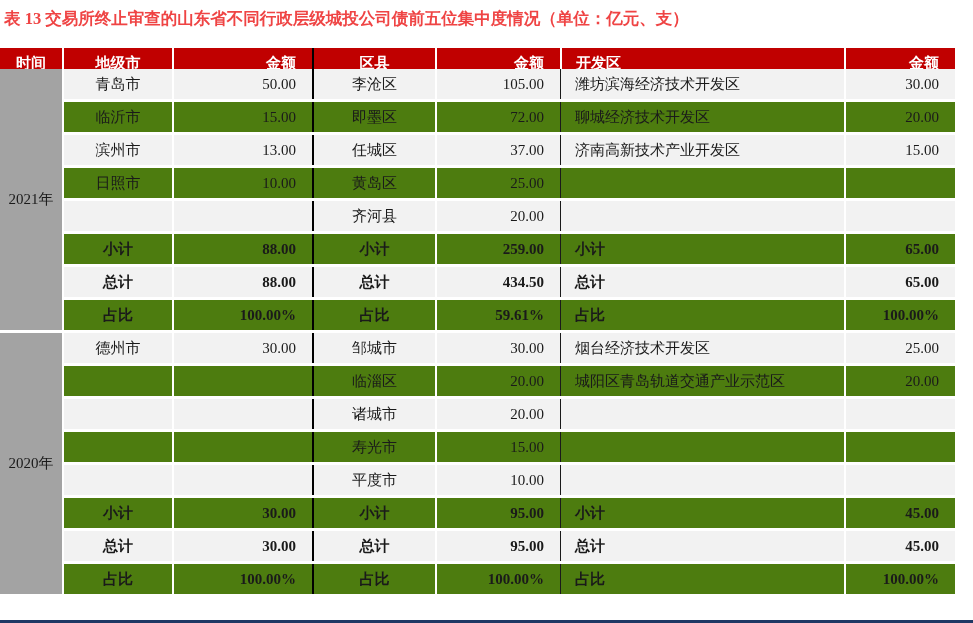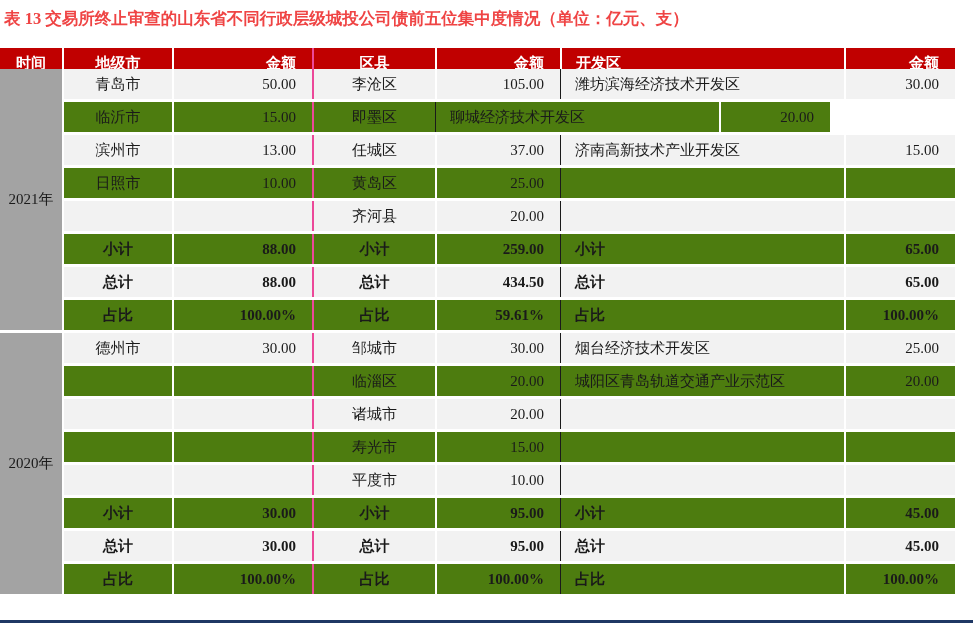--- a/index.html
+++ b/index.html
@@ -38,21 +38,21 @@
     display:flex;
     align-items:center;
     height:30px;
     font-size:15px;
     overflow:hidden;
     white-space:nowrap;
   }
   .c1 { width:62px; }
   .c2 { width:110px; border-left:2px solid #ffffff; }
   .c3 { width:140px; border-left:2px solid #ffffff; }
-  .c4 { width:123px; border-left:2px solid #ec4899; }
+  .c4 { width:123px; border-left:2px solid #000000; }
   .c5 { width:125px; border-left:2px solid #ffffff; }
   .c6 { width:284px; border-left:2px solid #ffffff; }
   .c7 { width:111px; border-left:2px solid #ffffff; }
   .rows .c6 { border-left:1px solid #1a1a1a; }
   .center { justify-content:center; }
   .num { justify-content:flex-end; padding-right:16px; }
   .left { justify-content:flex-start; padding-left:14px; }
   .section { display:flex; }
   .time-cell {
     width:62px;
@@ -104,20 +104,21 @@
               <div class="cell c3 num">50.00</div>
               <div class="cell c4 center">李沧区</div>
               <div class="cell c5 num">105.00</div>
               <div class="cell c6 left">潍坊滨海经济技术开发区</div>
               <div class="cell c7 num">30.00</div>
             </div>
             <div class="row r-dark">
               <div class="cell c2 center">临沂市</div>
               <div class="cell c3 num">15.00</div>
               <div class="cell c4 center">即墨区</div>
+              <div class="cell c5 num">72.00</div>
               <div class="cell c6 left">聊城经济技术开发区</div>
               <div class="cell c7 num">20.00</div>
             </div>
             <div class="row r-light">
               <div class="cell c2 center">滨州市</div>
               <div class="cell c3 num">13.00</div>
               <div class="cell c4 center">任城区</div>
               <div class="cell c5 num">37.00</div>
               <div class="cell c6 left">济南高新技术产业开发区</div>
               <div class="cell c7 num">15.00</div>

